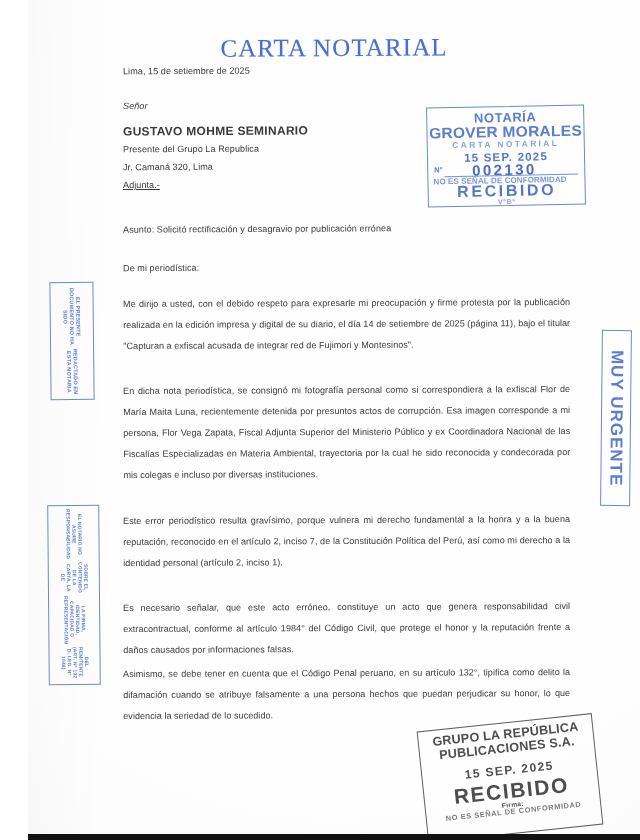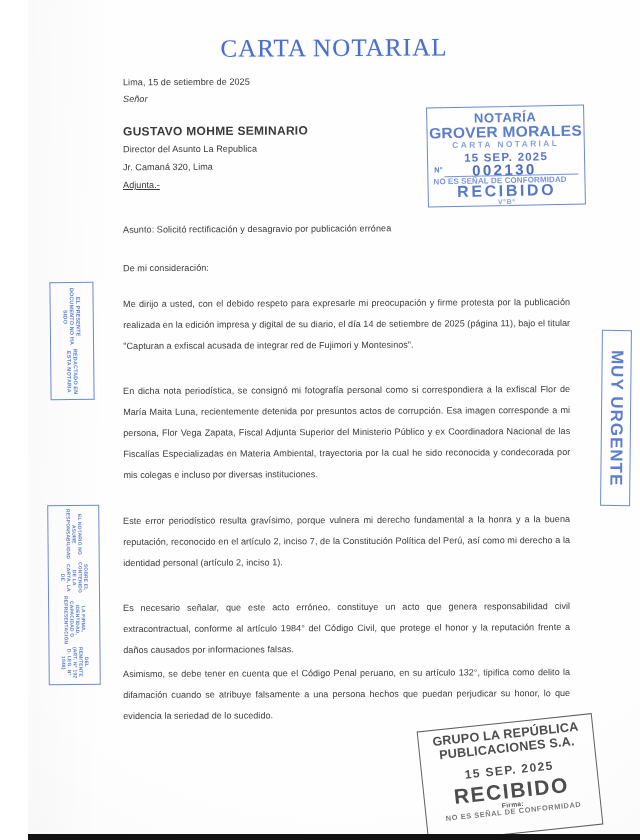--- a/index.html
+++ b/index.html
@@ -70,22 +70,22 @@
     width: 447px;
     font-size: 9.1px;
     line-height: 21px;
     color: #3c3c3c;
     text-align: justify;
     letter-spacing: 0.02px;
     transform: rotate(-0.25deg);
     transform-origin: left top;
   }
 
-  #date-line   { left: 95px; top: 77px; transform: rotate(-0.3deg); text-align: center; }
-  #addr-1      { left: 95px; top: 94px; font-style: italic; transform: rotate(-0.3deg);}
+  #date-line   { left: 95px; top: 66px; transform: rotate(-0.3deg); text-align: center; }
+  #addr-1      { left: 95px; top: 101px; font-style: italic; transform: rotate(-0.3deg);}
   #addr-2      { left: 95px; top: 126px; font-weight: bold; font-size: 12px; letter-spacing:0.3px; transform: rotate(-0.3deg);}
   #addr-3      { left: 95px; top: 144px; transform: rotate(-0.3deg);}
   #addr-4      { left: 95px; top: 162px; transform: rotate(-0.3deg);}
   #addr-5      { left: 95px; top: 180px; text-decoration: underline; transform: rotate(-0.3deg);}
 
   #subject     { left: 95px; top: 224px; transform: rotate(-0.3deg);}
   #salutation  { left: 95px; top: 263px; transform: rotate(-0.3deg);}
 
   #p1 { top: 294px; }
   #p2 { top: 381px; }
@@ -287,26 +287,26 @@
 <div id="page">
 
   <div id="paper-tone"></div>
 
   <div id="doc-title">CARTA NOTARIAL</div>
 
   <div class="line" id="date-line">Lima, 15 de setiembre de 2025</div>
 
   <div class="line" id="addr-1">Señor</div>
   <div class="line" id="addr-2">GUSTAVO MOHME SEMINARIO</div>
-  <div class="line" id="addr-3">Director del Asunto La Republica</div>
+  <div class="line" id="addr-3">Presente del Grupo La Republica</div>
   <div class="line" id="addr-4">Jr. Camaná 320, Lima</div>
   <div class="line" id="addr-5">Adjunta.-</div>
 
   <div class="line" id="subject">Asunto: Solicitó rectificación y desagravio por publicación errónea</div>
-  <div class="line" id="salutation">De mi consideración:</div>
+  <div class="line" id="salutation">De mi periodística:</div>
 
   <div class="para" id="p1">Me dirijo a usted, con el debido respeto para expresarle mi preocupación y firme protesta por la publicación realizada en la edición impresa y digital de su diario, el día 14 de setiembre de 2025 (página 11), bajo el titular "Capturan a exfiscal acusada de integrar red de Fujimori y Montesinos".</div>
   <div class="para" id="p2">En dicha nota periodística, se consignó mi fotografía personal como si correspondiera a la exfiscal Flor de María Maita Luna, recientemente detenida por presuntos actos de corrupción. Esa imagen corresponde a mi persona, Flor Vega Zapata, Fiscal Adjunta Superior del Ministerio Público y ex Coordinadora Nacional de las Fiscalías Especializadas en Materia Ambiental, trayectoria por la cual he sido reconocida y condecorada por mis colegas e incluso por diversas instituciones.</div>
   <div class="para" id="p3">Este error periodístico resulta gravísimo, porque vulnera mi derecho fundamental a la honra y a la buena reputación, reconocido en el artículo 2, inciso 7, de la Constitución Política del Perú, así como mi derecho a la identidad personal (artículo 2, inciso 1).</div>
   <div class="para" id="p4">Es necesario señalar, que este acto erróneo, constituye un acto que genera responsabilidad civil extracontractual, conforme al artículo 1984° del Código Civil, que protege el honor y la reputación frente a daños causados por informaciones falsas.</div>
   <div class="para" id="p5">Asimismo, se debe tener en cuenta que el Código Penal peruano, en su artículo 132°, tipifica como delito la difamación cuando se atribuye falsamente a una persona hechos que puedan perjudicar su honor, lo que evidencia la seriedad de lo sucedido.</div>
 
   <div class="stamp stamp-blue" id="stamp-notaria">
     <div class="sn-title">NOTARÍA</div>
     <div class="sn-name">GROVER MORALES</div>

